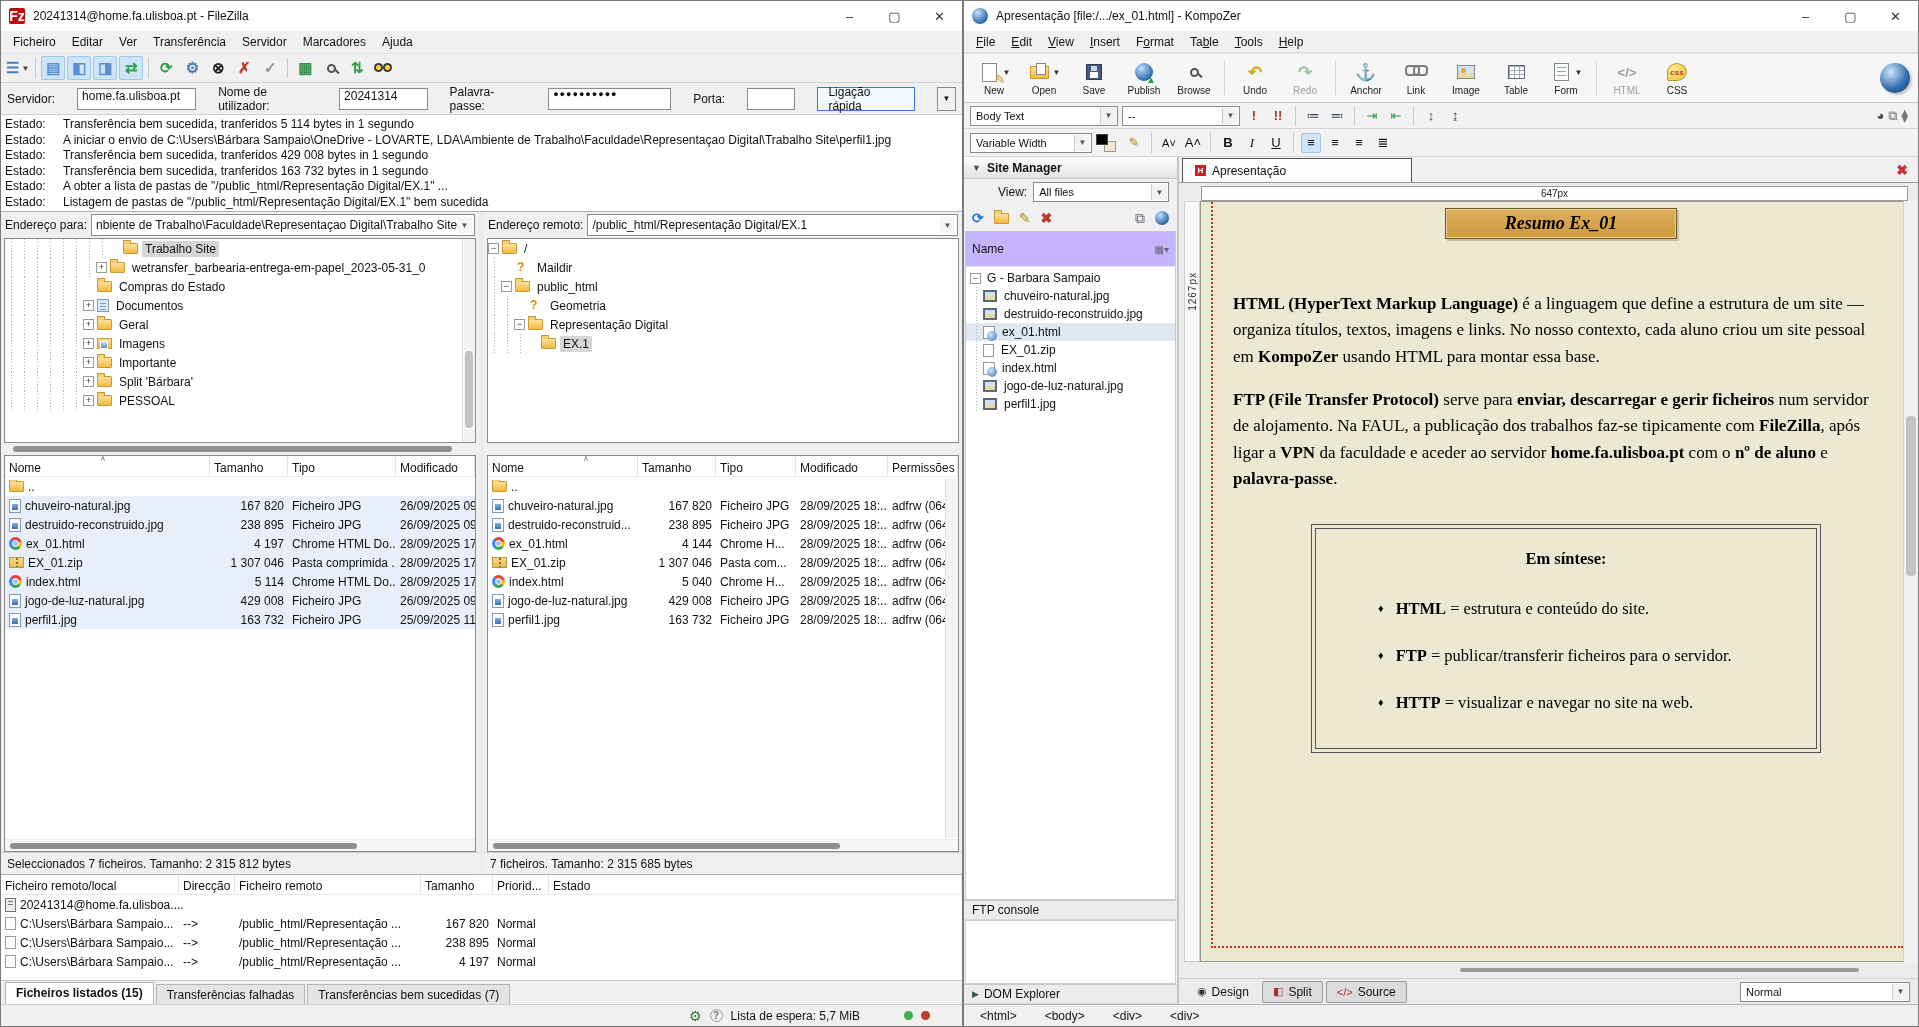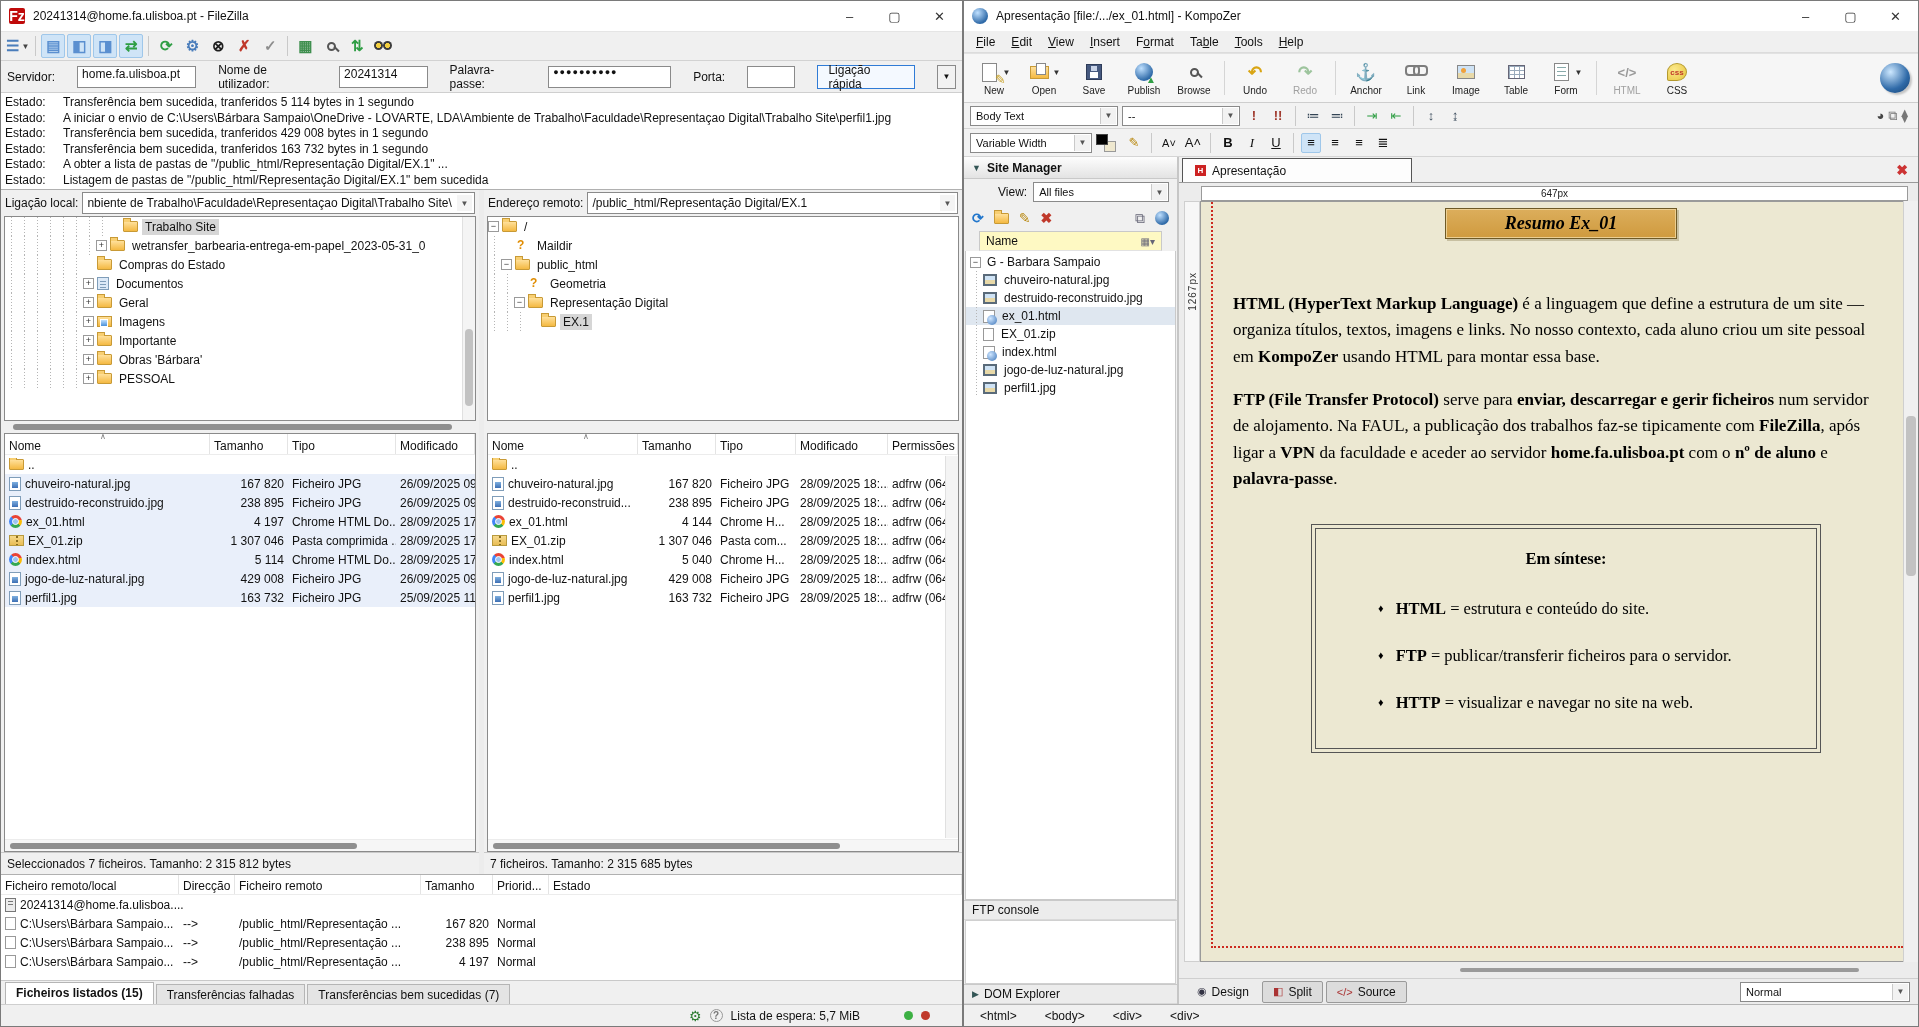--- a/index.html
+++ b/index.html
@@ -138,21 +138,21 @@
   .fbtn { min-width:20px; height:20px; display:flex; align-items:center; justify-content:center; font-size:13px; border:1px solid transparent; border-radius:2px; }
   .fbtn.active { background:#cfe4f7; border-color:#9fc7ea; }
   .colorpick { width:20px; height:18px; position:relative; margin-right:4px; }
   .colorpick .back { position:absolute; right:0; bottom:0; width:12px; height:11px; background:#efe8cf; border:1px solid #999; }
   .colorpick .front { position:absolute; left:0; top:0; width:12px; height:11px; background:#000; border:1px solid #444; }
   .kz-body { flex:1; display:flex; min-height:0; }
   .kz-side { width:215px; flex:none; background:#f0f0f0; border-right:2px solid #c6c6c6; display:flex; flex-direction:column; min-height:0; }
   .sm-header { height:22px; background:linear-gradient(#fdfdfd,#e3e3e3); border-bottom:1px solid #c9c9c9; display:flex; align-items:center; gap:6px; font-weight:bold; font-size:12px; padding:0 8px; flex:none; }
   .sm-view { height:26px; display:flex; align-items:center; gap:6px; padding:0 8px 0 34px; font-size:12px; flex:none; }
   .sm-icons { height:26px; display:flex; align-items:center; gap:10px; padding:0 8px; font-size:14px; flex:none; }
-  .sm-name { height:20px; background:#fef9c3; border:1px solid #c9c9c9; border-bottom:1px solid #e2e2e2; display:flex; align-items:center; font-size:12px; padding:0 6px; margin:0 15px; flex:none; }
+  .sm-name { height:36px; background:#c4b5fd; border:1px solid #c9c9c9; border-bottom:1px solid #e2e2e2; display:flex; align-items:center; font-size:12px; padding:0 6px; margin:0 1px; flex:none; }
   .sm-tree { flex:1; background:#fff; border:1px solid #c9c9c9; border-top:none; margin:0 1px; font-size:12px; overflow:hidden; padding-top:2px; min-height:0; }
   .sm-row { height:18px; display:flex; align-items:center; white-space:nowrap; padding-left:4px; }
   .sm-row.sel { background:#dfe7f0; }
   .panel-h { height:20px; background:#ececec; border-top:1px solid #c9c9c9; border-bottom:1px solid #d9d9d9; font-size:12px; padding:3px 8px; display:flex; align-items:center; gap:5px; flex:none; }
   .ftp-body { height:64px; background:#fff; border:1px solid #d0d0d0; margin:0 1px; flex:none; }
   .kz-editor { flex:1; display:flex; flex-direction:column; min-width:0; background:#ececec; }
   .kz-tabbar { height:26px; display:flex; align-items:flex-end; background:#f0f0f0; border-bottom:1px solid #9a9a9a; padding-left:3px; flex:none; }
   .doc-tab { height:24px; display:flex; align-items:center; gap:6px; padding:0 12px; background:#fdfdfd; border:1px solid #555; border-bottom:none; font-size:12px; min-width:230px; }
   .tabicon { width:11px; height:11px; background:#cc2222; color:#fff; font-size:8px; font-weight:bold; display:flex; align-items:center; justify-content:center; flex:none; }
   .tab-close { margin-left:auto; color:#cc3333; font-weight:bold; font-size:14px; padding:0 10px 4px; }
@@ -186,20 +186,29 @@
 <div class="window" id="filezilla">
   <div class="titlebar">
     <span class="fz-logo">Fz</span>
     <span>20241314@home.fa.ulisboa.pt - FileZilla</span>
     <div class="win-controls">
       <span class="win-btn">–</span>
       <span class="win-btn">▢</span>
       <span class="win-btn close">✕</span>
     </div>
   </div>
+  <div class="menubar">
+      <span class="menu-item">Ficheiro</span>
+      <span class="menu-item">Editar</span>
+      <span class="menu-item">Ver</span>
+      <span class="menu-item">Transferência</span>
+      <span class="menu-item">Servidor</span>
+      <span class="menu-item">Marcadores</span>
+      <span class="menu-item">Ajuda</span>
+    </div>
   <div class="fz-toolbar">
       <span class="tb" style="color: rgb(74, 125, 187); font-weight: bold;">☰<span class="arrow">▼</span></span>
       <span class="tb-sep"></span>
       <span class="tb active" style="color: rgb(90, 143, 208); font-weight: bold;">▤</span>
       <span class="tb active" style="color: rgb(90, 143, 208); font-weight: bold;">◧</span>
       <span class="tb active" style="color: rgb(90, 143, 208); font-weight: bold;">◨</span>
       <span class="tb active" style="color: rgb(47, 158, 68); font-weight: bold;">⇄</span>
       <span class="tb-sep"></span>
       <span class="tb" style="color: rgb(47, 158, 68); font-weight: bold;">⟳</span>
       <span class="tb" style="color: rgb(74, 125, 187); font-weight: bold;">⚙</span>
@@ -251,21 +260,21 @@
       </div>
       <div class="log-line">
         <span class="pfx">Estado:</span>
         <span>Listagem de pastas de "/public_html/Representação Digital/EX.1" bem sucedida</span>
       </div>
     </div>
   <div class="fz-panes">
 
     <div class="pane local">
       <div class="addr-row">
-        <span>Ligação local:</span>
+        <span>Endereço para:</span>
         <div class="addr-box">
           <span>nbiente de Trabalho\Faculdade\Representaçao Digital\Trabalho Site\</span>
           <span class="chev">▼</span>
         </div>
       </div>
       <div class="treebox" id="local-tree">
         <div class="vtrack">
             <div class="vthumb" style="top:55%;height:38%"></div>
           </div>
       <div class="tree-row">
@@ -350,21 +359,21 @@
           </div>
           <div class="tree-row">
             <span class="ind g"></span>
             <span class="ind g"></span>
             <span class="ind g"></span>
             <span class="ind g"></span>
             <span class="ind g"></span>
             <span class="ind g"></span>
             <span class="exp">+</span>
             <span class="i i-folder"></span>
-            <span class="tlabel">Obras 'Bárbara'</span>
+            <span class="tlabel">Split 'Bárbara'</span>
           </div>
           <div class="tree-row">
             <span class="ind g"></span>
             <span class="ind g"></span>
             <span class="ind g"></span>
             <span class="ind g"></span>
             <span class="ind g"></span>
             <span class="ind g"></span>
             <span class="exp">+</span>
             <span class="i i-folder"></span>

